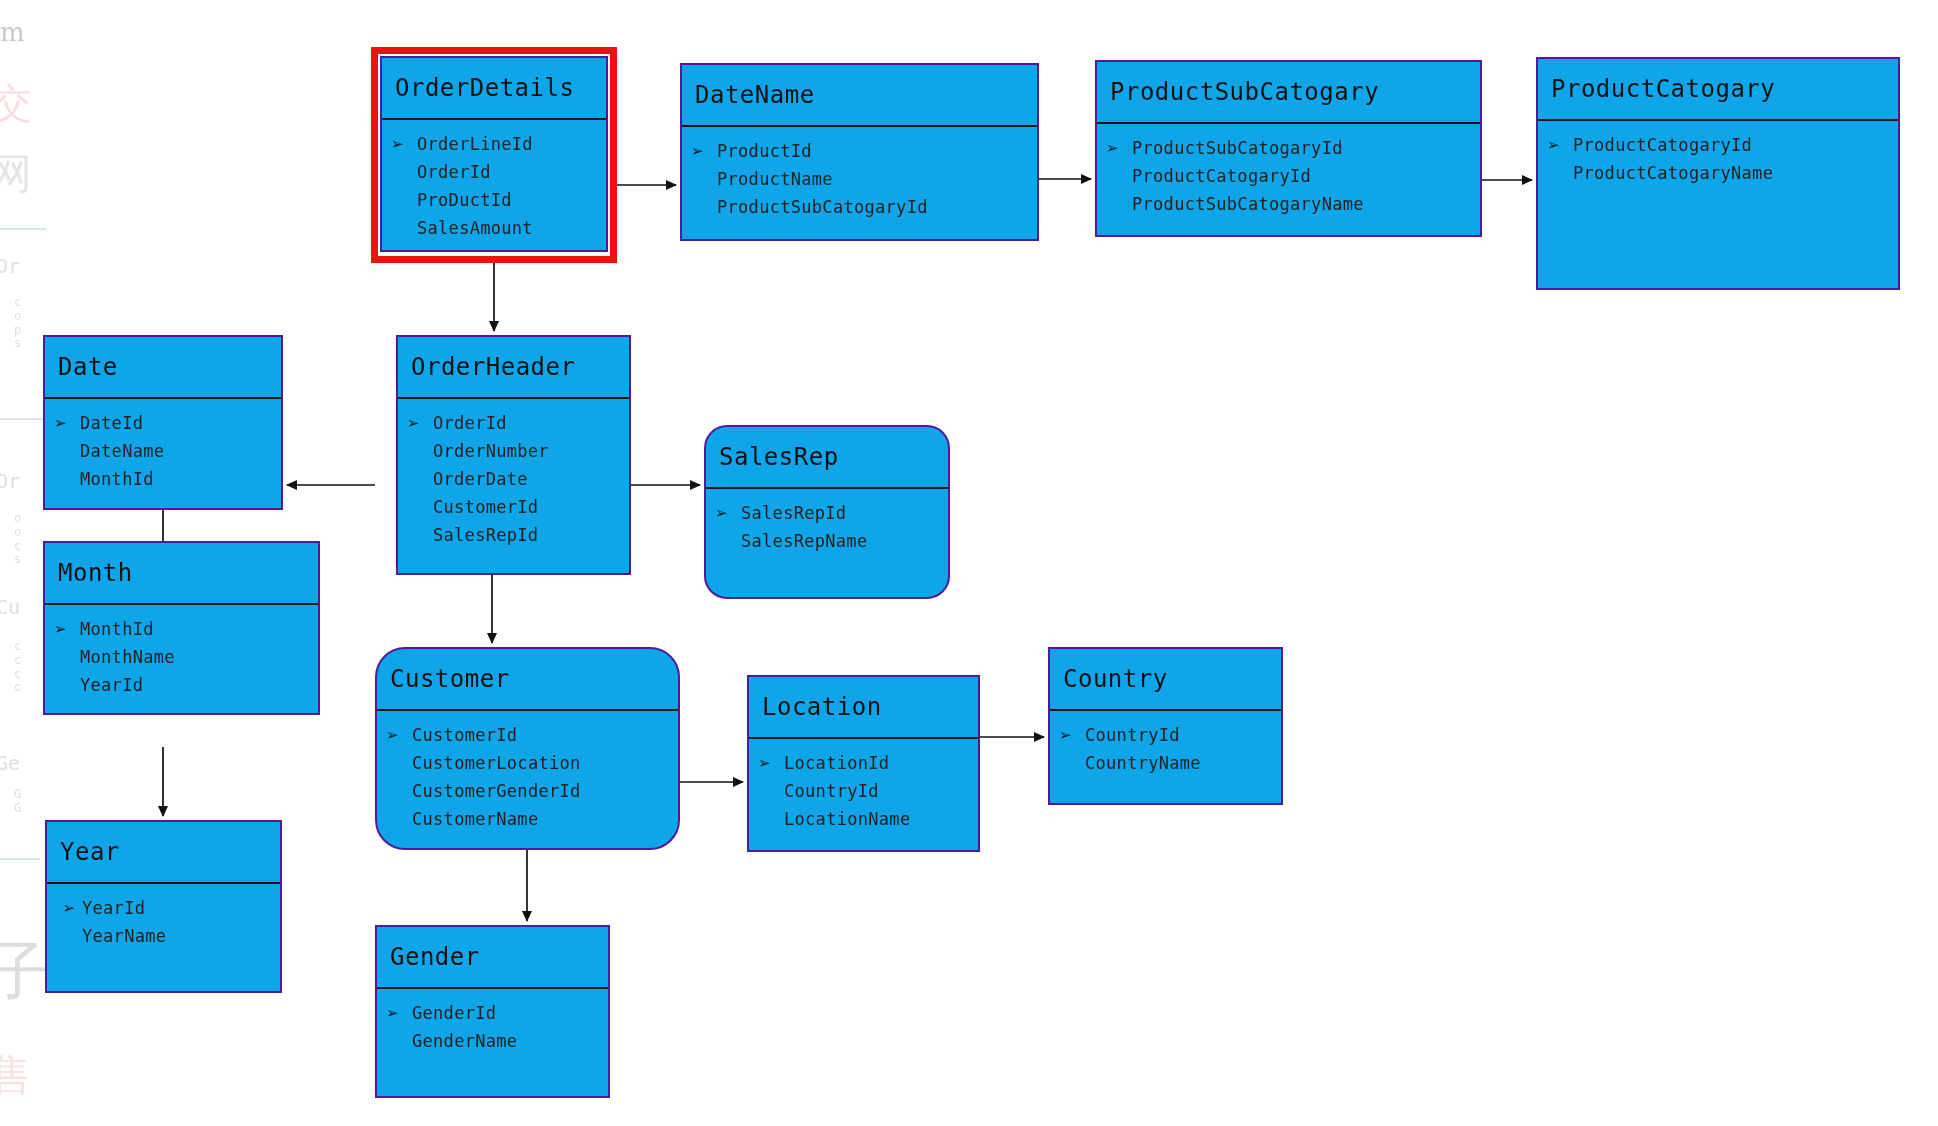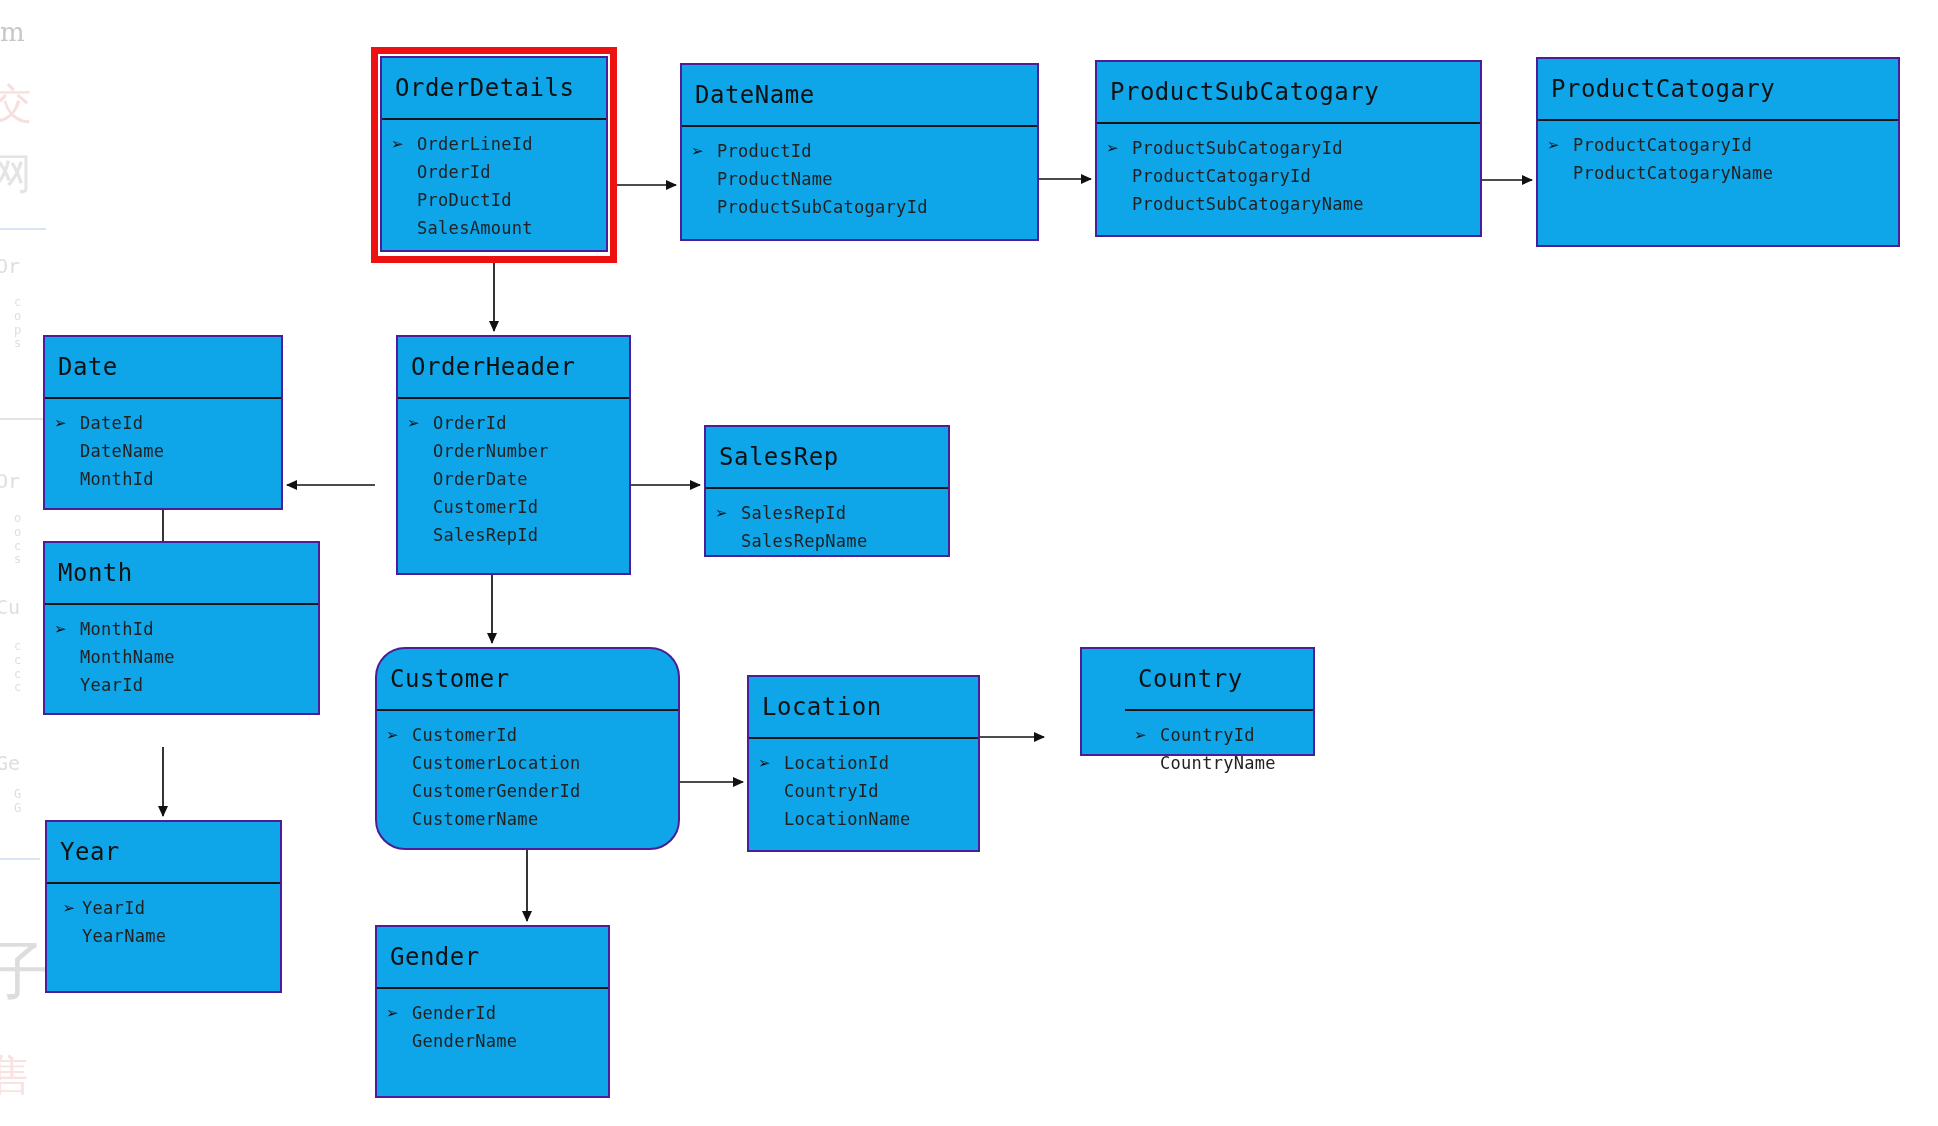--- a/index.html
+++ b/index.html
@@ -139,21 +139,21 @@
           <span class="spacer"></span>
           <span>ProductCatogaryId</span>
         </div>
       <div class="fld">
           <span class="spacer"></span>
           <span>ProductSubCatogaryName</span>
         </div>
     </div>
   </div>
 
-  <div class="tbl" style="left:1536px;top:57px;width:364px;height:190px;">
+  <div class="tbl" style="left:1536px;top:57px;width:364px;height:233px;">
     <div class="tbl-title">ProductCatogary</div>
     <div class="tbl-body">
       <div class="fld">
           <span class="key">➢</span>
           <span>ProductCatogaryId</span>
         </div>
       <div class="fld">
           <span class="spacer"></span>
           <span>ProductCatogaryName</span>
         </div>
@@ -197,21 +197,21 @@
           <span class="spacer"></span>
           <span>CustomerId</span>
         </div>
       <div class="fld">
           <span class="spacer"></span>
           <span>SalesRepId</span>
         </div>
     </div>
   </div>
 
-  <div class="tbl" style="left:704px;top:425px;width:246px;height:132px;">
+  <div class="tbl" style="left:704px;top:425px;width:246px;height:174px;border-radius:23px;">
     <div class="tbl-title">SalesRep</div>
     <div class="tbl-body">
       <div class="fld">
           <span class="key">➢</span>
           <span>SalesRepId</span>
         </div>
       <div class="fld">
           <span class="spacer"></span>
           <span>SalesRepName</span>
         </div>
@@ -283,21 +283,21 @@
           <span class="spacer"></span>
           <span>CountryId</span>
         </div>
       <div class="fld">
           <span class="spacer"></span>
           <span>LocationName</span>
         </div>
     </div>
   </div>
 
-  <div class="tbl" style="left:1080px;top:647px;width:235px;height:109px;padding-left:43px;">
+  <div class="tbl" style="left:1048px;top:647px;width:235px;height:158px;">
     <div class="tbl-title">Country</div>
     <div class="tbl-body">
       <div class="fld">
           <span class="key">➢</span>
           <span>CountryId</span>
         </div>
       <div class="fld">
           <span class="spacer"></span>
           <span>CountryName</span>
         </div>

